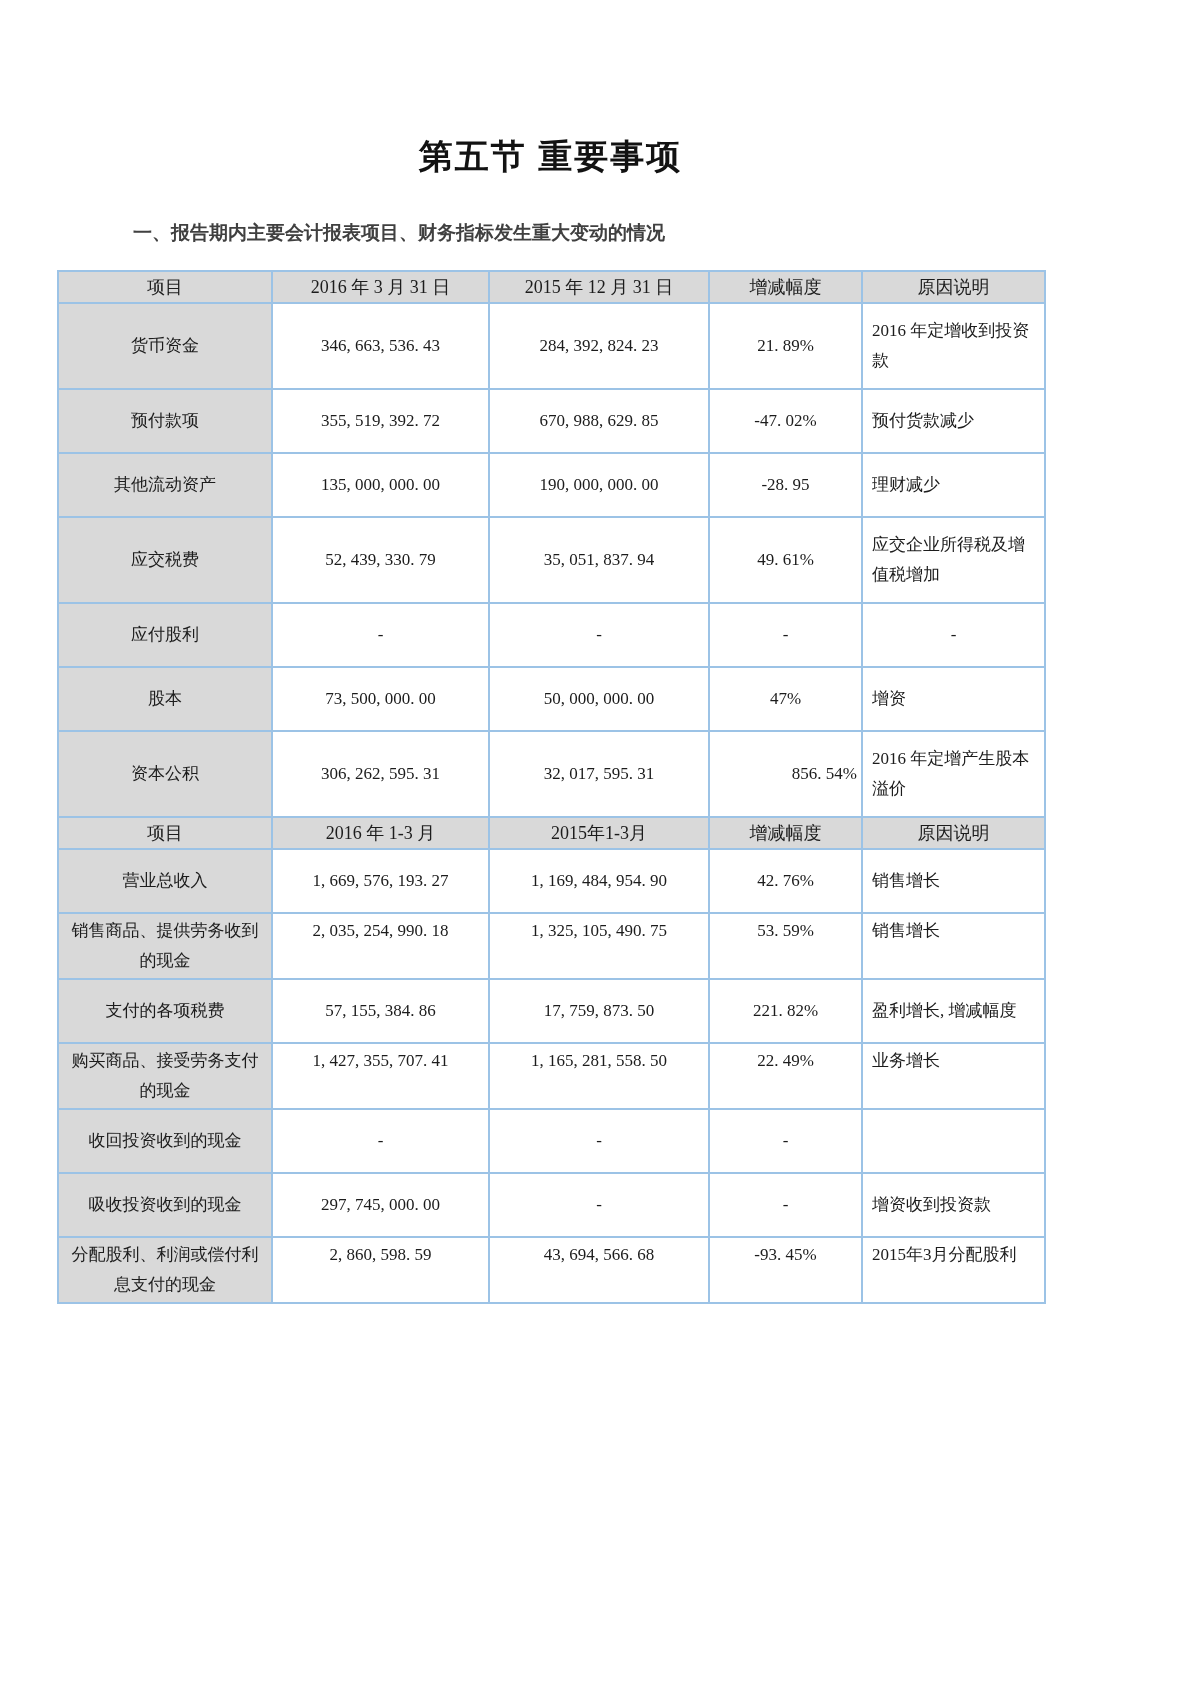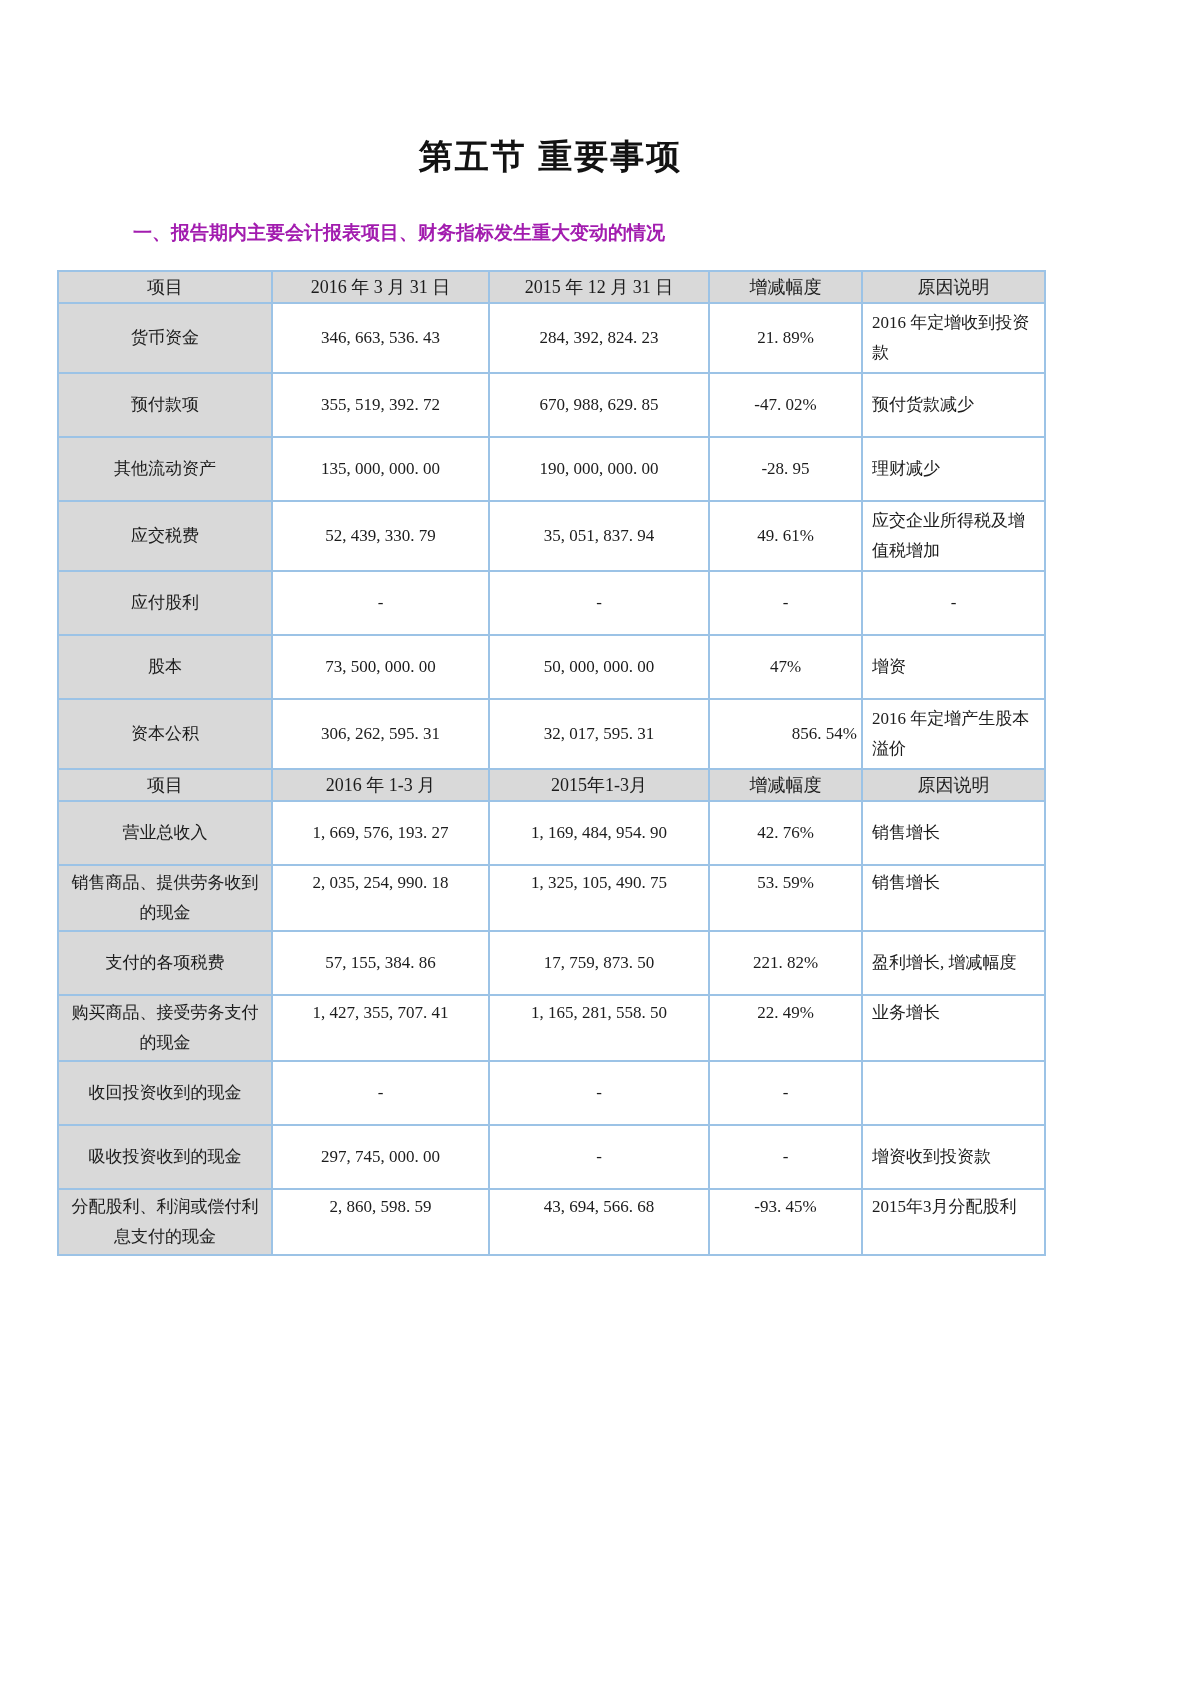--- a/index.html
+++ b/index.html
@@ -25,21 +25,21 @@
     font-size: 34px;
     letter-spacing: 2px;
     color: #121212;
   }
   .section-heading {
     margin-top: 40px;
     margin-left: 76px;
     font-family: "Liberation Sans", "DejaVu Sans", sans-serif;
     font-weight: 700;
     font-size: 19px;
-    color: #a21caf;
+    color: #404040;
   }
   table.fin {
     margin-top: 24px;
     width: 987px;
     border-collapse: collapse;
     table-layout: fixed;
     font-size: 17px;
   }
   table.fin th, table.fin td {
     border: 2px solid var(--border);
@@ -53,21 +53,21 @@
     font-size: 18px;
     text-align: center;
     height: 31px;
   }
   tr.row { height: 32px; }
   tr.row.tall { height: 66px; }
   tr.row.vtop td { vertical-align: top; padding-top: 2px; }
   td.col-item { background: var(--item-bg); text-align: center; padding: 0 6px; }
   td.col-num { text-align: center; padding: 16px 4px; }
   td.col-pct { text-align: center; padding: 0 4px; }
-  td.col-reason { text-align: left; padding: 4px 9px; }
+  td.col-reason { text-align: left; padding: 12px 9px; }
   td.align-left { text-align: right; padding-left: 9px; }
   td.align-center { text-align: center; }
 </style>
 </head>
 <body>
 
 <div class="page">
   <div class="content">
     <div class="doc-title">第五节 重要事项</div>
     <div class="section-heading">一、报告期内主要会计报表项目、财务指标发生重大变动的情况</div>

